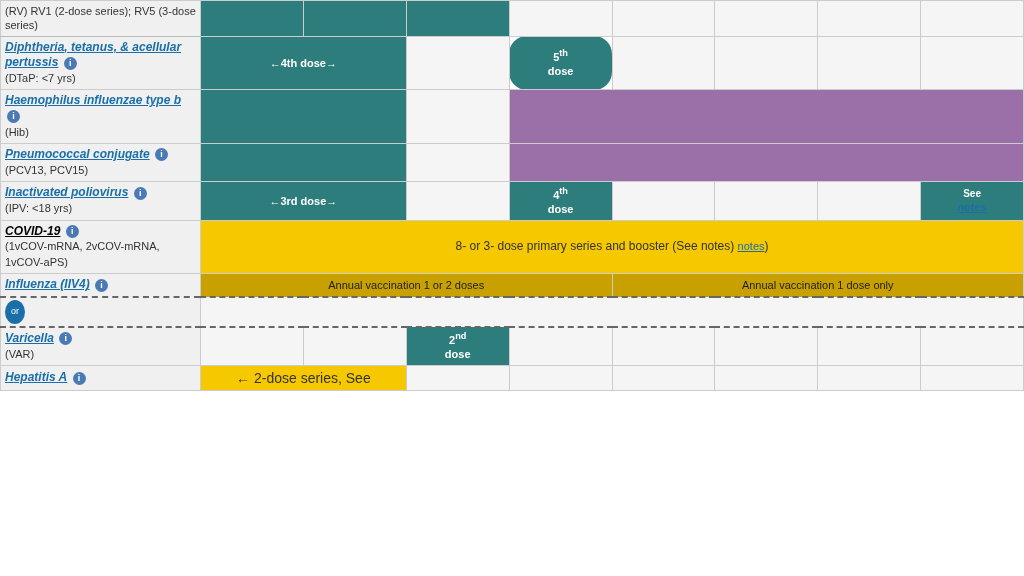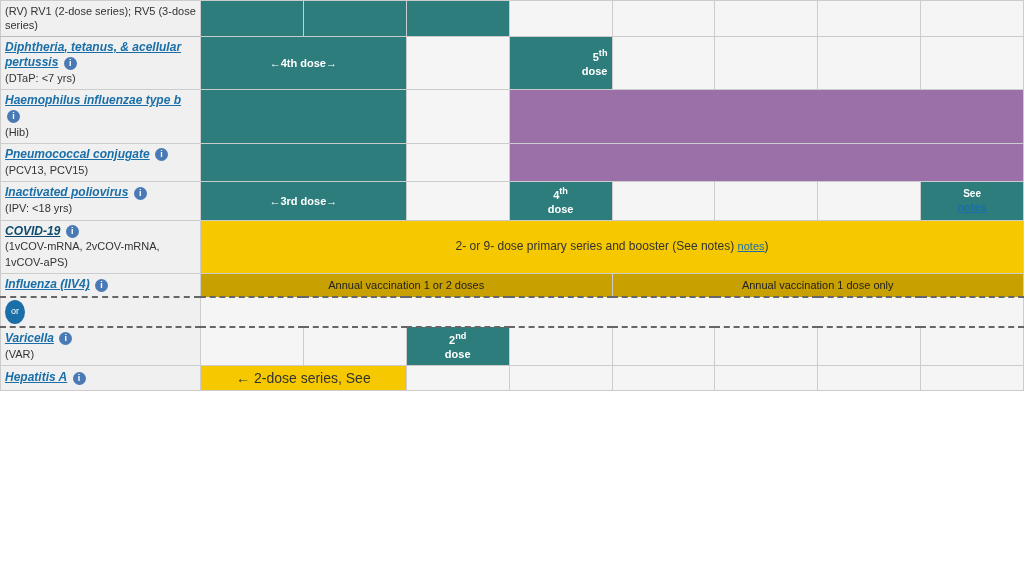--- a/index.html
+++ b/index.html
@@ -108,21 +108,21 @@
     <tr>
       <td class="vaccine-col">
         <span class="vaccine-name">Diphtheria, tetanus, &amp; acellular pertussis</span>
         <span class="info-icon">i</span><br>
         <span class="sub-text">(DTaP: &lt;7 yrs)</span>
       </td>
       <td class="teal-dark" colspan="2" style="text-align:center;color:white;font-size:11px;font-weight:bold;">
         <span>←4th dose→</span>
       </td>
       <td class="empty-cell"></td>
-      <td class="teal-dark" style="text-align:right;color:white;font-size:11px;font-weight:bold;vertical-align:middle;">
+      <td class="teal-dark" style="text-align:center;color:white;font-size:11px;font-weight:bold;vertical-align:middle;border-radius:18px;">
         5<sup>th</sup><br>dose
       </td>
       <td class="empty-cell"></td>
       <td class="empty-cell"></td>
       <td class="empty-cell"></td>
       <td class="empty-cell"></td>
     </tr>
 
     <tr>
       <td class="vaccine-col">
@@ -162,26 +162,26 @@
       <td class="empty-cell"></td>
       <td class="empty-cell"></td>
       <td class="empty-cell"></td>
       <td class="teal-dark" style="text-align:center;font-size:10px;">
         See<br><span class="see-notes">notes</span>
       </td>
     </tr>
 
     <tr style="background:#f5c800;">
       <td class="vaccine-col" style="background:#f0f0f0;">
-        <span class="vaccine-name" style="color:#0c4a6e;">COVID-19</span>
+        <span class="vaccine-name" style="color:#000000;">COVID-19</span>
         <span class="info-icon">i</span><br>
         <span class="sub-text">(1vCOV-mRNA, 2vCOV-mRNA, 1vCOV-aPS)</span>
       </td>
       <td class="yellow-bright" colspan="8" style="text-align:center;font-size:12px;font-weight:normal;background:#f5c800;">
-        <span>2- or 9- dose primary series and booster (See notes)</span> <span class="see-notes" style="color:#1a6fa8;">notes</span>)
+        <span>8- or 3- dose primary series and booster (See notes)</span> <span class="see-notes" style="color:#1a6fa8;">notes</span>)
       </td>
     </tr>
 
     <tr>
       <td class="vaccine-col">
         <span class="vaccine-name">Influenza (IIV4)</span>
         <span class="info-icon">i</span>
       </td>
       <td class="gold-dark" colspan="4" style="text-align:center;font-size:11px;background:#c8a000;color:#222;">
         <span>Annual vaccination 1 or 2 doses</span>

